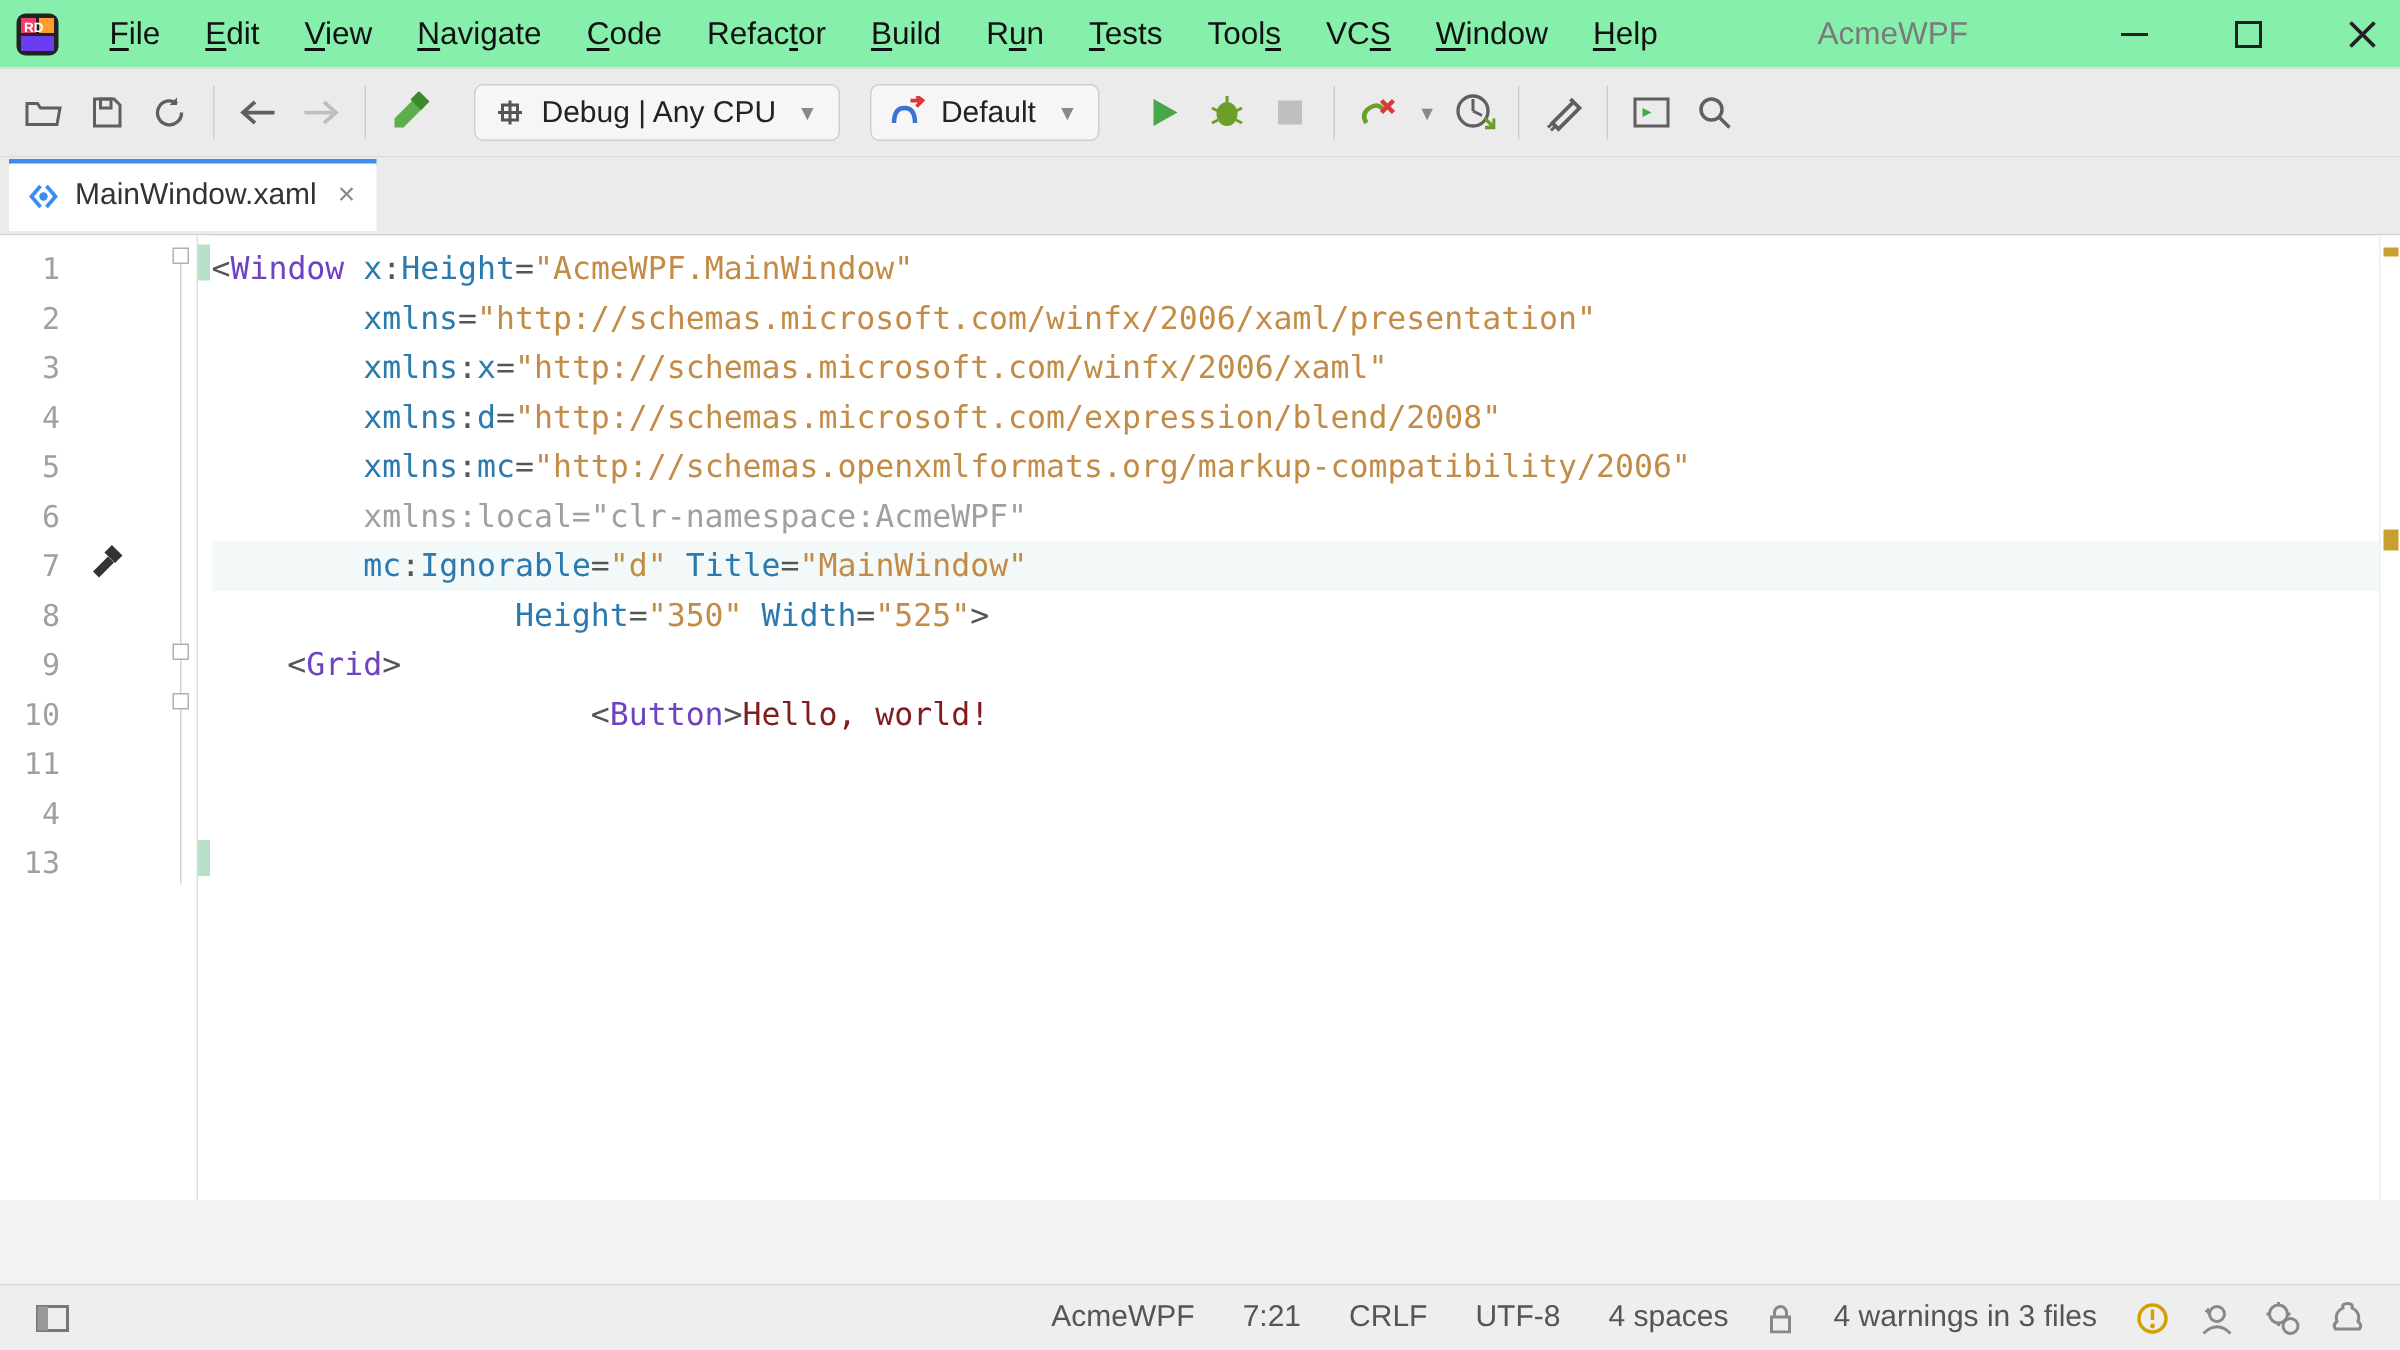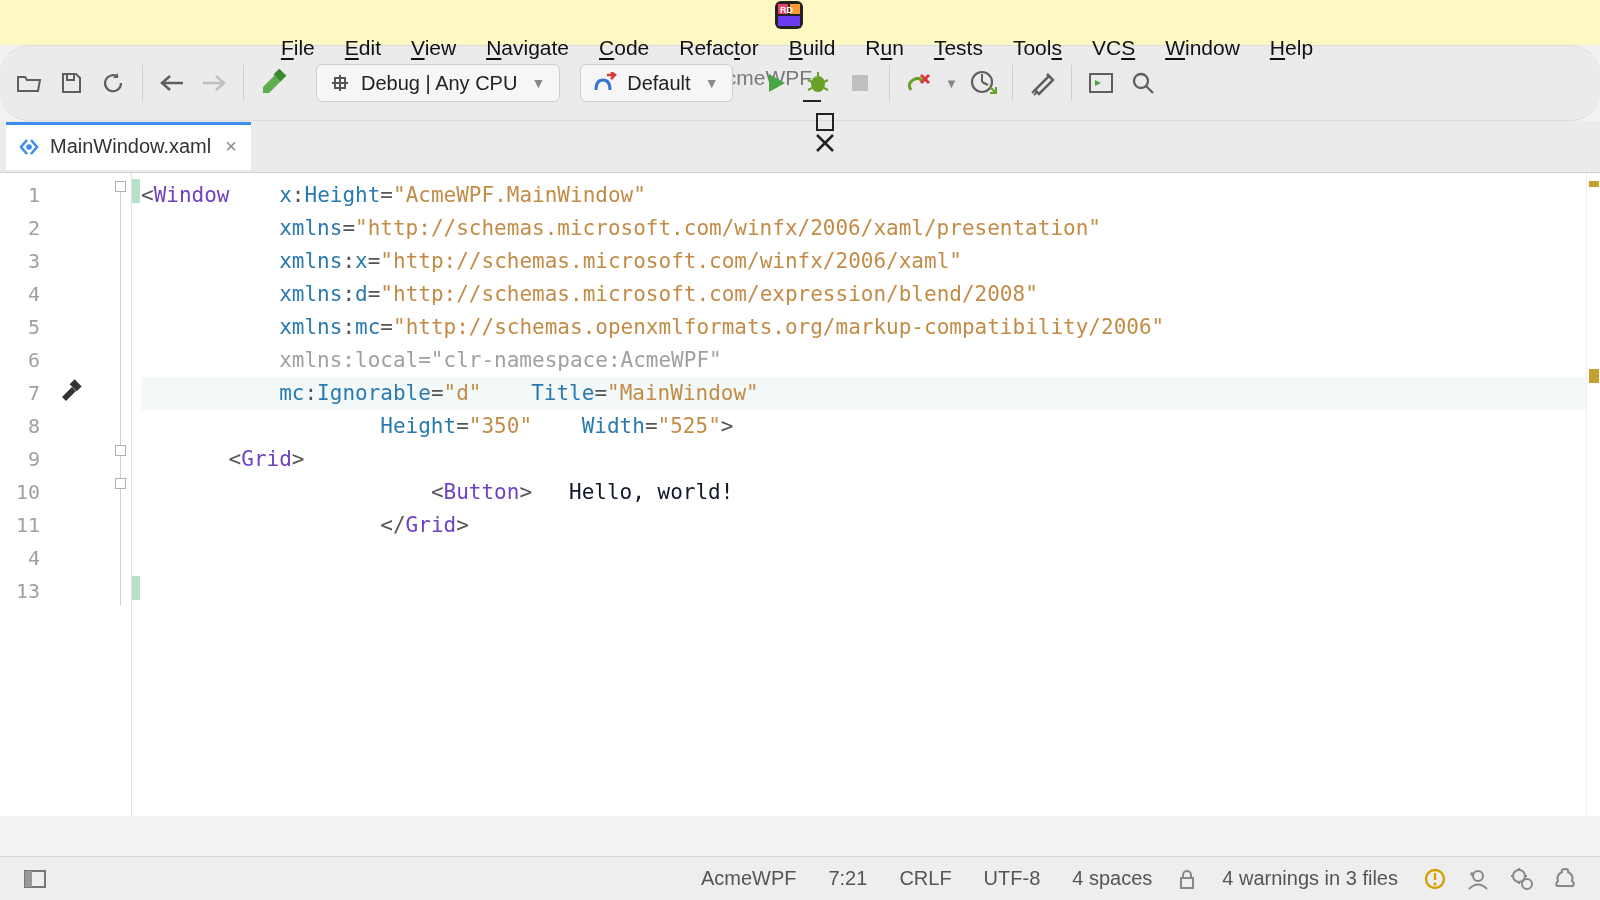--- a/index.html
+++ b/index.html
@@ -1,29 +1,29 @@
 <!DOCTYPE html>
 <html><head>
 <meta charset="utf-8">
 <style>
 * { margin:0; padding:0; box-sizing:border-box; }
 body { width:1600px; height:900px; background:#f2f2f2; font-family:"Segoe UI",Arial,sans-serif; overflow:hidden; color:#333; }
 
 
-.menubar { height:45px; display:flex; align-items:center; padding:0 14px 0 8px; background:#fef9c3; gap:0;flex-direction:column; }
+.menubar { height:45px; display:flex; align-items:center; padding:0 14px 0 8px; background:#86efac; gap:0; }
 .menubar .logo { width:34px; height:34px; margin-right:16px; display:flex; align-items:center; justify-content:center; }
 .menubar .menu-item { padding:6px 15px; font-size:21px; color:#111; cursor:default; }
 .menubar .menu-item u { text-decoration:underline; text-underline-offset:3px; }
 .menubar .spacer { flex:1; }
 .menubar .project-label { font-size:21px; color:#7a7a7a; margin-right:70px; }
 .window-ctrl { margin-left:30px; display:flex; align-items:center; }
 .window-ctrl svg { display:block; }
 
 
-.toolbar { height:76px; background:#ebebeb; border-top:1px solid #dcdcdc; border-bottom:1px solid #dcdcdc; display:flex; align-items:center; padding:12px 8px; gap:0;border-radius:29px; }
+.toolbar { height:60px; background:#ebebeb; border-top:1px solid #dcdcdc; border-bottom:1px solid #dcdcdc; display:flex; align-items:center; padding:12px 8px; gap:0; }
 .toolbar .tb-btn { width:42px; height:42px; display:flex; align-items:center; justify-content:center; border-radius:4px; cursor:default; position:relative; }
 .toolbar .sep { width:1px; height:36px; background:#cfcfcf; margin:0 8px; }
 .config-select { height:38px; border:1px solid #cfcfcf; border-radius:6px; background:#f6f6f6; display:flex; align-items:center; padding:0 14px 0 12px; font-size:20px; color:#222; cursor:default; }
 .config-select .drop-tri { margin-left:14px; color:#888; font-size:14px; }
 .config-gap { width:20px; }
 
 
 .tabstrip { height:52px; background:#ebebeb; display:flex; align-items:center; padding-left:6px; border-bottom:1px solid #d0d0d0; }
 .tab { height:46px; background:#fff; display:flex; align-items:center; padding:0 10px 0 12px; border-radius:4px 4px 0 0; position:relative; gap:10px; font-size:20px; }
 .tab::before { content:""; position:absolute; left:0; right:0; top:-2px; height:3px; background:#3b8eed; }
@@ -46,21 +46,21 @@
 .editor .hl-line { position:absolute; left:0; right:0; height:33px; background:#f3f8f8; z-index:0; pointer-events:none; }
 .editor .caret-highlight { background:#c8e8d8; }
 .err-stripe { width:14px; background:#fff; position:relative; border-left:1px solid #eee; }
 .err-stripe .mark { position:absolute; left:2px; width:10px; height:6px; }
 
 .tok-tag { color:#6f42c1; }
 .tok-attr { color:#2a7ab0; }
 .tok-str { color:#c28c46; }
 .tok-strg { color:#a0a0a0; }
 .tok-punc { color:#555; }
-.tok-txt { color:#0f172a;margin-left:37px; }
+.tok-txt { color:#7f1d1d; }
 
 
 .statusbar { position:absolute; bottom:0; left:0; right:0; height:44px; background:#eeeeee; border-top:1px solid #d7d7d7; display:flex; align-items:center; padding:0 14px; gap:0; font-size:20px; color:#555; }
 .statusbar .sb-item { padding:0 16px; }
 .statusbar .sb-spacer { flex:1; }
 .statusbar .sb-icon { padding:0 10px; display:flex; align-items:center; }
 
 </style>
 </head>
 <body>
@@ -278,21 +278,20 @@
   <div class="line" style="position: relative; z-index: 1;"><span class="tok-punc">&lt;</span><span class="tok-tag">Window</span><span class="tok-txt"> </span><span class="tok-attr">x</span><span class="tok-punc">:</span><span class="tok-attr">Height</span><span class="tok-punc">=</span><span class="tok-str">"AcmeWPF.MainWindow"</span></div>
       <div class="line" style="position: relative; z-index: 1;"><span class="tok-txt">        </span><span class="tok-attr">xmlns</span><span class="tok-punc">=</span><span class="tok-str">"http://schemas.microsoft.com/winfx/2006/xaml/presentation"</span></div>
       <div class="line" style="position: relative; z-index: 1;"><span class="tok-txt">        </span><span class="tok-attr">xmlns</span><span class="tok-punc">:</span><span class="tok-attr">x</span><span class="tok-punc">=</span><span class="tok-str">"http://schemas.microsoft.com/winfx/2006/xaml"</span></div>
       <div class="line" style="position: relative; z-index: 1;"><span class="tok-txt">        </span><span class="tok-attr">xmlns</span><span class="tok-punc">:</span><span class="tok-attr">d</span><span class="tok-punc">=</span><span class="tok-str">"http://schemas.microsoft.com/expression/blend/2008"</span></div>
       <div class="line" style="position: relative; z-index: 1;"><span class="tok-txt">        </span><span class="tok-attr">xmlns</span><span class="tok-punc">:</span><span class="tok-attr">mc</span><span class="tok-punc">=</span><span class="tok-str">"http://schemas.openxmlformats.org/markup-compatibility/2006"</span></div>
       <div class="line" style="position: relative; z-index: 1;"><span class="tok-txt">        </span><span class="tok-strg">xmlns:local="clr-namespace:AcmeWPF"</span></div>
       <div class="line" style="position: relative; z-index: 1;"><span class="tok-txt">        </span><span class="tok-attr">mc</span><span class="tok-punc">:</span><span class="tok-attr">Ignorable</span><span class="tok-punc">=</span><span class="tok-str">"d"</span><span class="tok-txt"> </span><span class="tok-attr">Title</span><span class="tok-punc">=</span><span class="tok-str">"MainWindow"</span></div>
       <div class="line" style="position: relative; z-index: 1;"><span class="tok-txt">                </span><span class="tok-attr">Height</span><span class="tok-punc">=</span><span class="tok-str">"350"</span><span class="tok-txt"> </span><span class="tok-attr">Width</span><span class="tok-punc">=</span><span class="tok-str">"525"</span><span class="tok-punc">&gt;</span></div>
       <div class="line" style="position: relative; z-index: 1;"><span class="tok-txt">    </span><span class="tok-punc">&lt;</span><span class="tok-tag">Grid</span><span class="tok-punc">&gt;</span></div>
       <div class="line" style="position: relative; z-index: 1;"><span class="tok-txt">                    </span><span class="tok-punc">&lt;</span><span class="tok-tag">Button</span><span class="tok-punc">&gt;</span><span class="tok-txt">Hello, world!</span></div>
-      <div class="line" style="position: relative; z-index: 1;"><span class="tok-txt">                </span><span class="tok-punc">&lt;/</span><span class="tok-tag">Grid</span><span class="tok-punc">&gt;</span></div>
     </div>
   <div class="err-stripe">
     <div class="mark" style="top:8px; background:#c8a030"></div>
     <div class="mark" style="top:196px; background:#c8a030; height:14px"></div>
   </div>
 </div>
 
 <div class="statusbar">
   <div class="sb-icon">
     <svg width="22" height="18">

